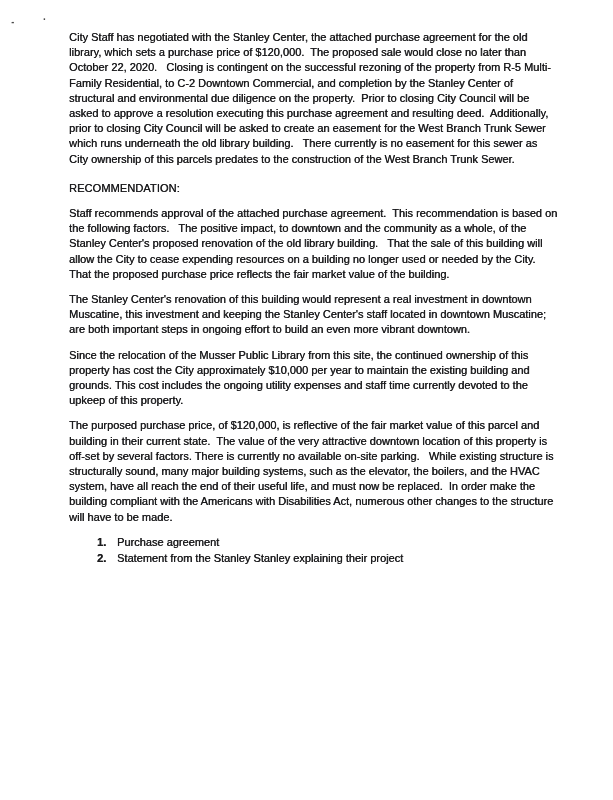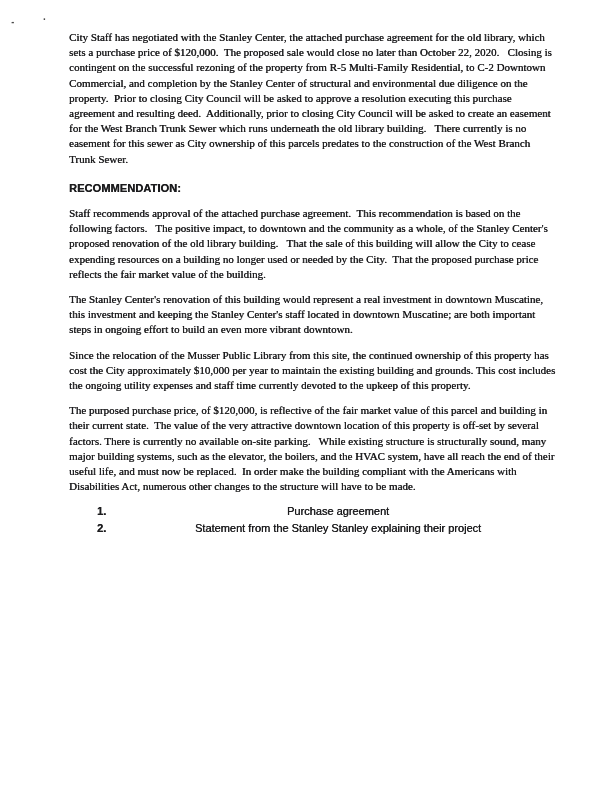--- a/index.html
+++ b/index.html
@@ -34,46 +34,44 @@
     width: 490px;
     font-size: 11px;
     line-height: 15.2px;
     text-align: left;
     
     text-shadow: 0.35px 0 0 currentColor;
   }
   .content p {
     margin: 0 0 10px 0;
     white-space: pre-wrap;
-    font-family: Liberation Serif, serif;
   }
   .content h2 {
     font-size: 11px;
     line-height: 15.2px;
-    font-weight: 700;
+    font-weight: 400;
     margin: 14px 0 10px 0;
     letter-spacing: 0.1px;
   }
   .backup-list {
     margin: 0;
     padding: 0 0 0 28px;
   }
   .li-row {
     display: flex;
     margin: 0 0 1px 0;
   }
   .li-num {
     font-weight: 700;
     width: 20px;
     flex: 0 0 20px;
   }
   .li-text {
     flex: 1;
     white-space: pre-wrap;
-    text-align: center;
   }
 </style>
 </head>
 <body>
 
 <div class="page">
 
   <span class="scan-mark dash">-</span>
   <span class="scan-mark dot">·</span>
 

